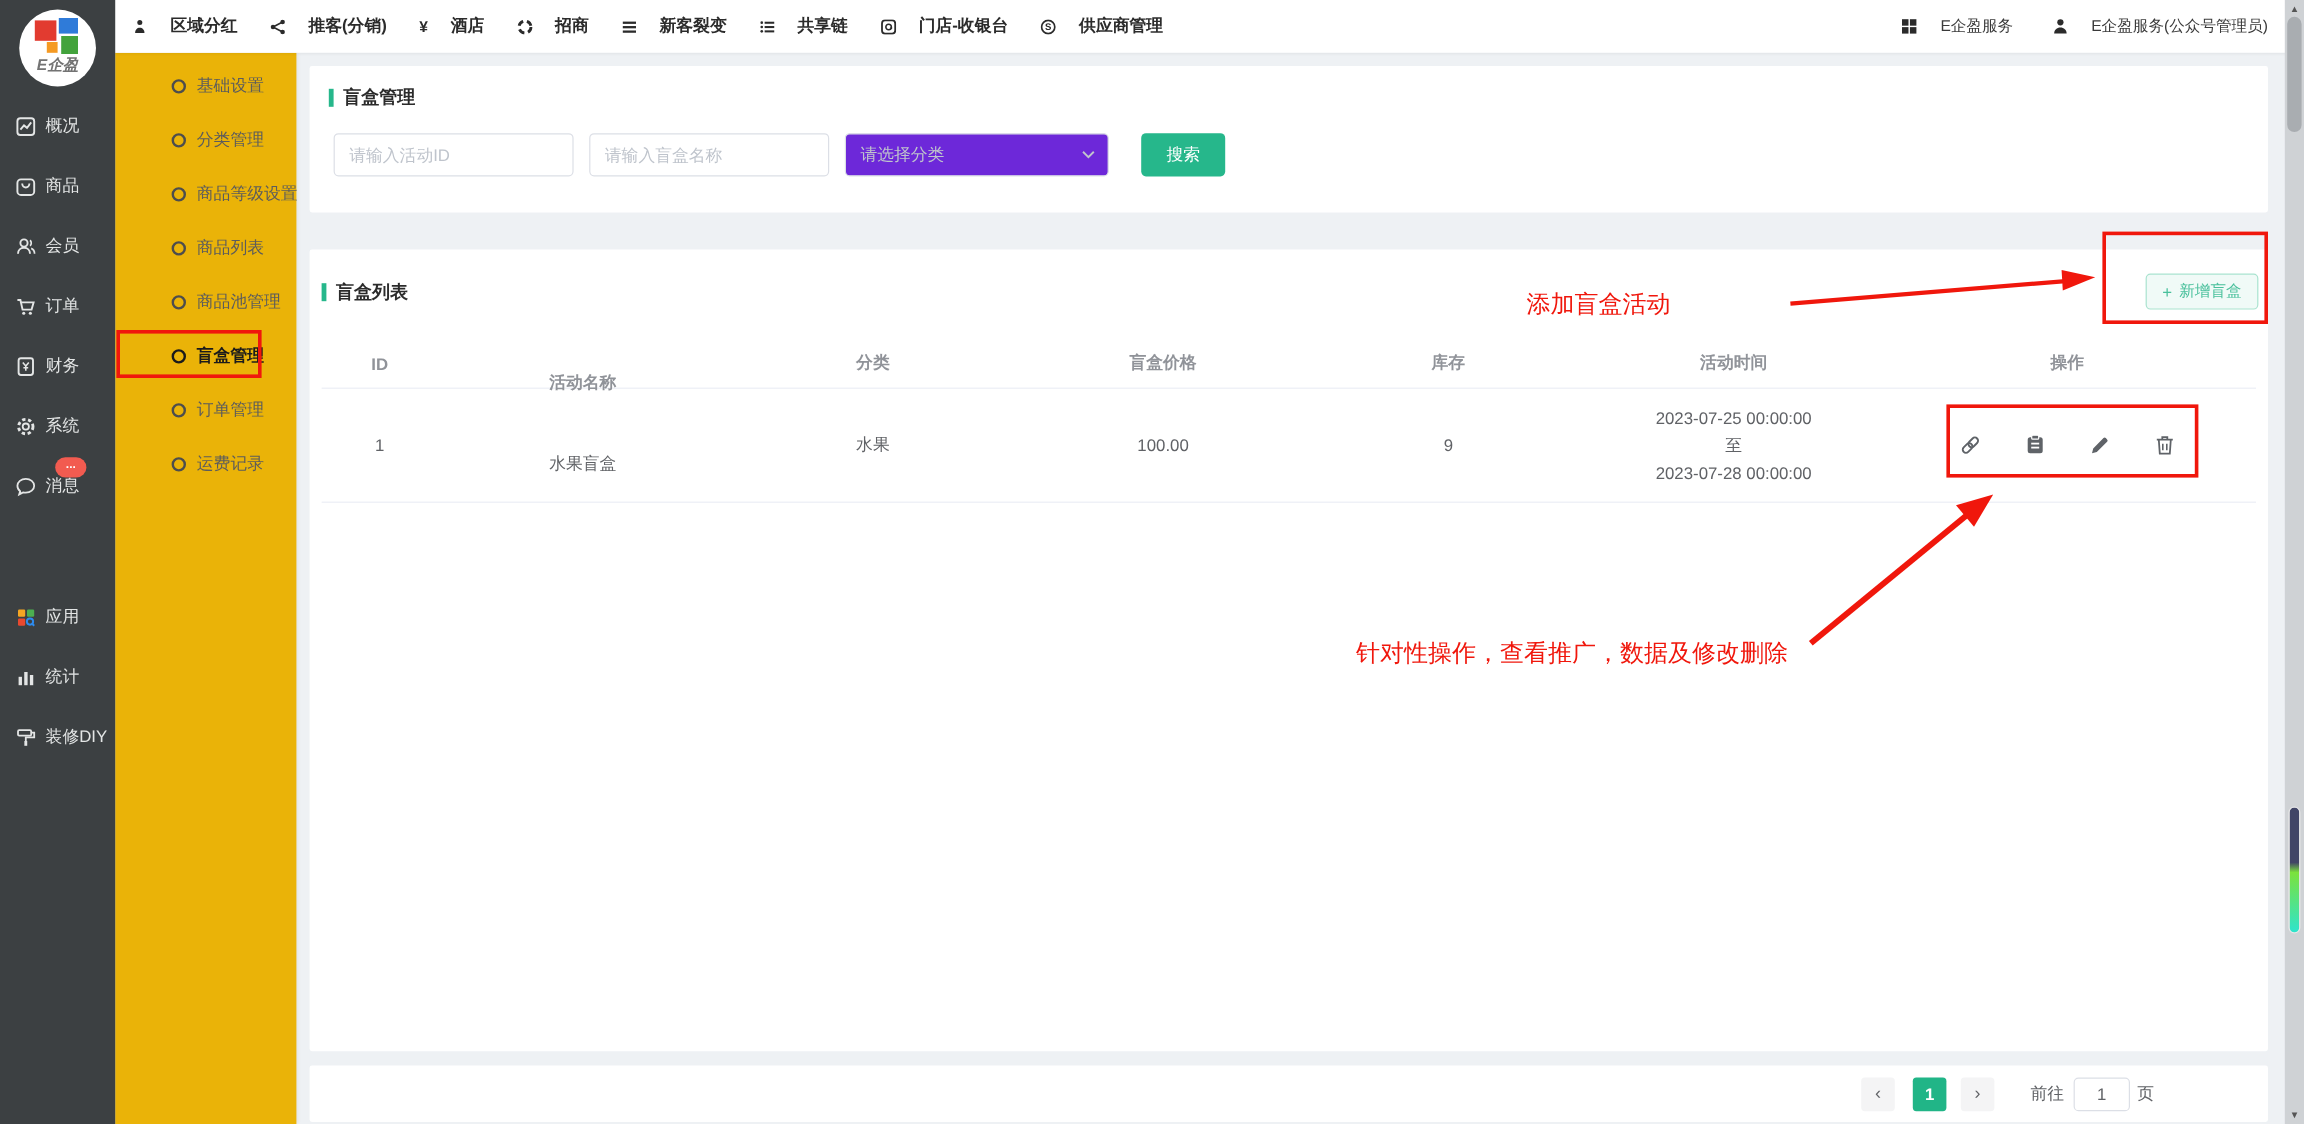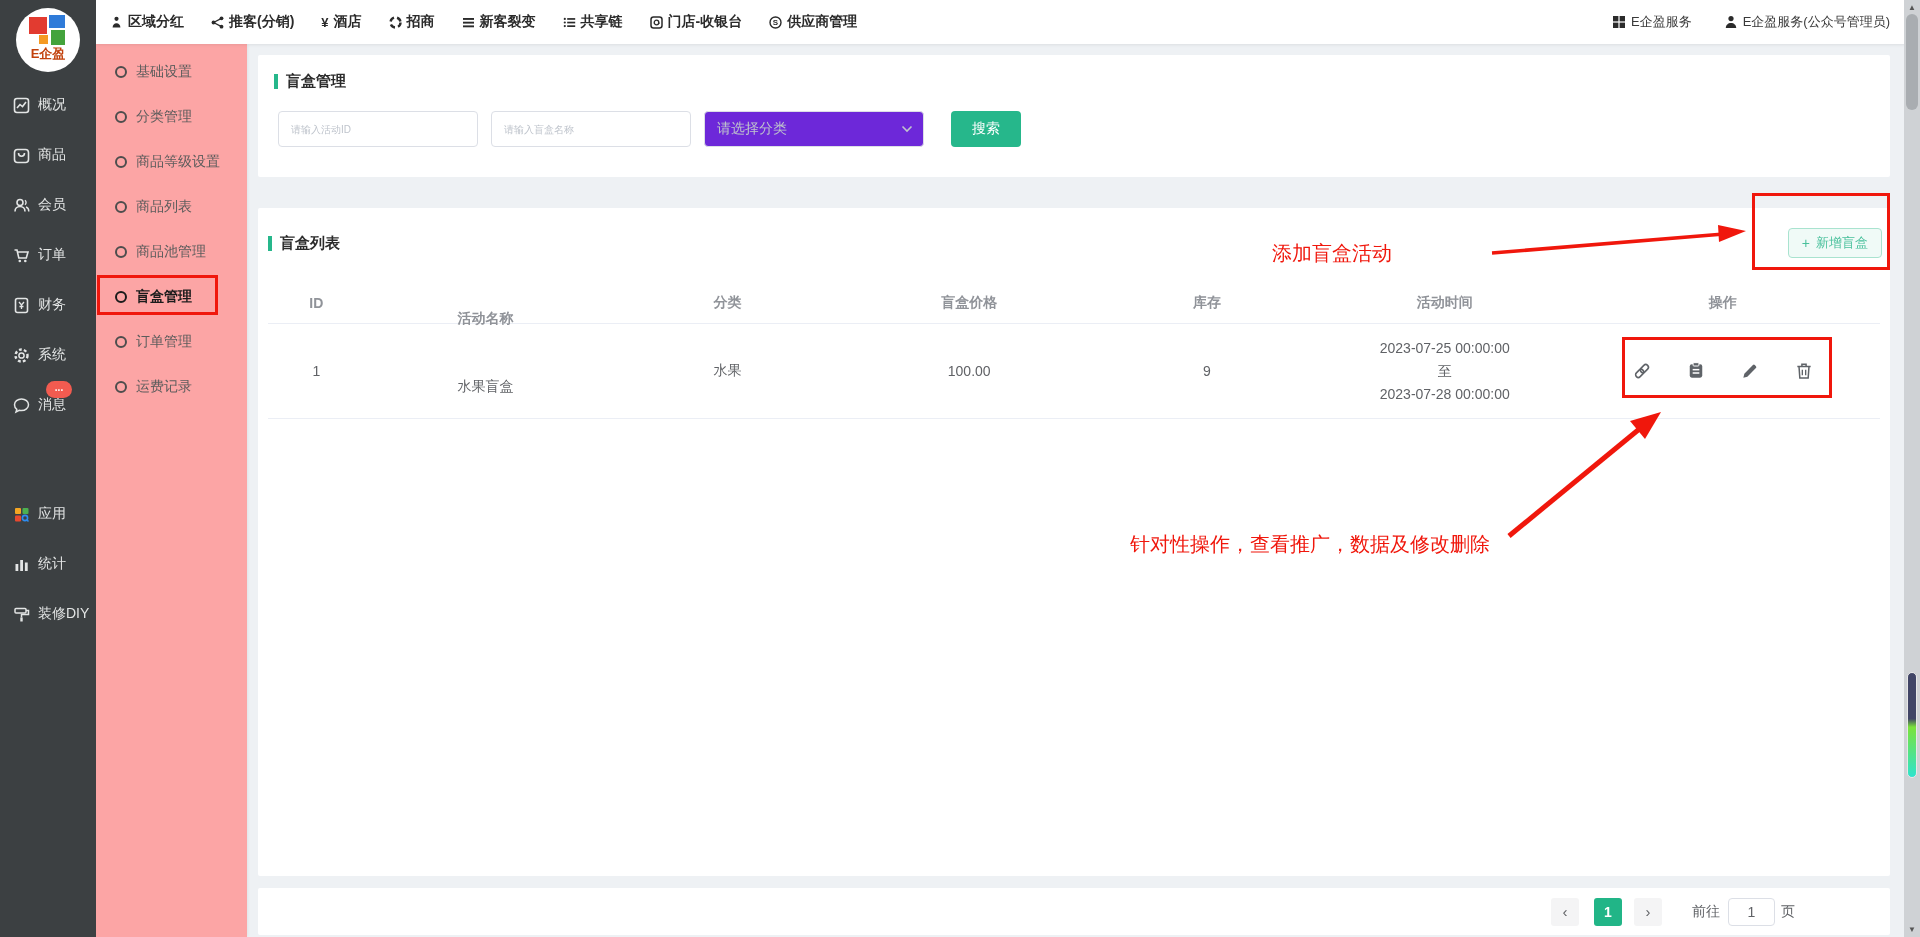--- a/index.html
+++ b/index.html
@@ -6,51 +6,51 @@
   html,body { width:1920px; height:937px; overflow:hidden; }
   body { font-family:"Liberation Sans","DejaVu Sans",sans-serif; background:#eef1f4; position:relative; }
 
   .app { display:flex; width:1920px; height:937px; }
 
   
   .main-sidebar { width:96px; flex-shrink:0; background:#3c4042; color:#e3e5e5; display:flex; flex-direction:column; z-index:6; }
   .logo-wrap { height:80px; display:flex; align-items:center; justify-content:center; }
   .logo-circle { width:64px; height:64px; border-radius:50%; background:#fff; position:relative; overflow:hidden; }
   .logo-circle .blk { position:absolute; }
-  .logo-text { position:absolute; bottom:9px; width:100%; text-align:center; font-size:13px; font-weight:bold; color:#c2410c; letter-spacing:0; }
+  .logo-text { position:absolute; bottom:9px; width:100%; text-align:center; font-size:13px; font-weight:bold; font-style:italic; color:#737373; letter-spacing:0; }
   .side-item { height:50px; display:flex; align-items:center; padding-left:13px; gap:8px; font-size:14px; cursor:pointer; position:relative; }
   .side-item svg { flex-shrink:0; }
   .side-spacer { height:59px; }
   .msg-badge { position:absolute; left:46px; top:1px; min-width:26px; height:17px; border-radius:9px; background:#f25b50; color:#fff; font-size:10px; font-weight:bold; display:flex; align-items:center; justify-content:center; line-height:10px; padding-bottom:4px; }
 
   
   .right-part { flex:1; display:flex; flex-direction:column; min-width:0; }
   .top-nav { height:44px; background:#fff; display:flex; align-items:center; padding:0 30px 0 14px; gap:27px; font-size:14px; font-weight:bold; color:#2b2b2b; box-shadow:0 1px 3px rgba(0,0,0,.08); position:relative; z-index:5; }
-  .nav-item { display:flex; align-items:center; gap:5px; cursor:pointer; white-space:nowrap; }
+  .nav-item { display:flex; align-items:center; gap:19px; cursor:pointer; white-space:nowrap; }
   .nav-item .glyph { font-size:13px; font-weight:bold; }
   .nav-right { margin-left:auto; display:flex; gap:32px; font-weight:normal; font-size:13px; color:#3a3a3a; }
 
   .body-row { flex:1; display:flex; min-height:0; }
 
   
-  .submenu { width:151px; flex-shrink:0; background:#fca5a5; box-shadow:1px 0 3px rgba(0,0,0,.06); padding-top:5px; z-index:4; }
+  .submenu { width:151px; flex-shrink:0; background:#eab308; box-shadow:1px 0 3px rgba(0,0,0,.06); padding-top:5px; z-index:4;padding-left:28px; }
   .submenu-item { height:45px; display:flex; align-items:center; gap:9px; padding-left:19px; font-size:14px; color:#5c5c5c; cursor:pointer; white-space:nowrap; }
   .submenu-item .radio { width:12px; height:12px; border:2px solid #4d4d4d; border-radius:50%; flex-shrink:0; }
   .submenu-item.selected { color:#1b1b1b; font-weight:bold; }
   .submenu-item.selected .radio { border-color:#1b1b1b; }
 
   
   .content { flex:1; background:#eef1f4; padding:11px 30px 2px 11px; display:flex; flex-direction:column; min-width:0; }
   .card { background:#fff; border-radius:2px; }
   .card-title { display:flex; align-items:center; gap:8px; font-size:15px; font-weight:bold; color:#2b2b2b; }
   .green-bar { width:4px; height:15px; background:#26b78b; }
 
   .search-card { height:122px; padding:17px 16px 0 16px; margin-bottom:31px; flex-shrink:0; }
   .search-row { margin-top:20px; display:flex; align-items:center; gap:13px; padding-left:4px; }
-  .search-row input[type=text] { width:200px; height:36px; border:1px solid #dcdfe6; border-radius:4px; padding:0 12px; font-size:10px; color:#333; outline:none; font-family:inherit; }
+  .search-row input[type=text] { width:200px; height:36px; border:1px solid #dcdfe6; border-radius:4px; padding:0 12px; font-size:14px; color:#333; outline:none; font-family:inherit; }
   .search-row input::placeholder { color:#bfc4cc; }
   .fake-select { width:220px; height:36px; border:1px solid #dcdfe6; border-radius:4px; padding:0 10px 0 12px; display:flex; align-items:center; justify-content:space-between; color:#bfc4cc; font-size:14px; cursor:pointer; background:#6d28d9; }
   .btn-search { margin-left:14px; width:70px; height:36px; background:#26b78b; border:none; border-radius:4px; color:#fff; font-size:14px; cursor:pointer; font-family:inherit; }
 
   .list-card { flex:1; min-height:0; margin-bottom:12px; padding-top:20px; position:relative; }
   .list-head { display:flex; align-items:center; justify-content:space-between; padding:0 8px 0 10px; height:30px; }
   .btn-add { height:30px; padding:0 13px; background:#f0faf7; border:1px solid #a9e3cf; border-radius:4px; color:#49c09c; font-size:13px; cursor:pointer; display:flex; align-items:center; gap:6px; font-family:inherit; }
   .btn-add .plus { font-size:14px; }
 
   .table { margin:24px 10px 0 10px; }

